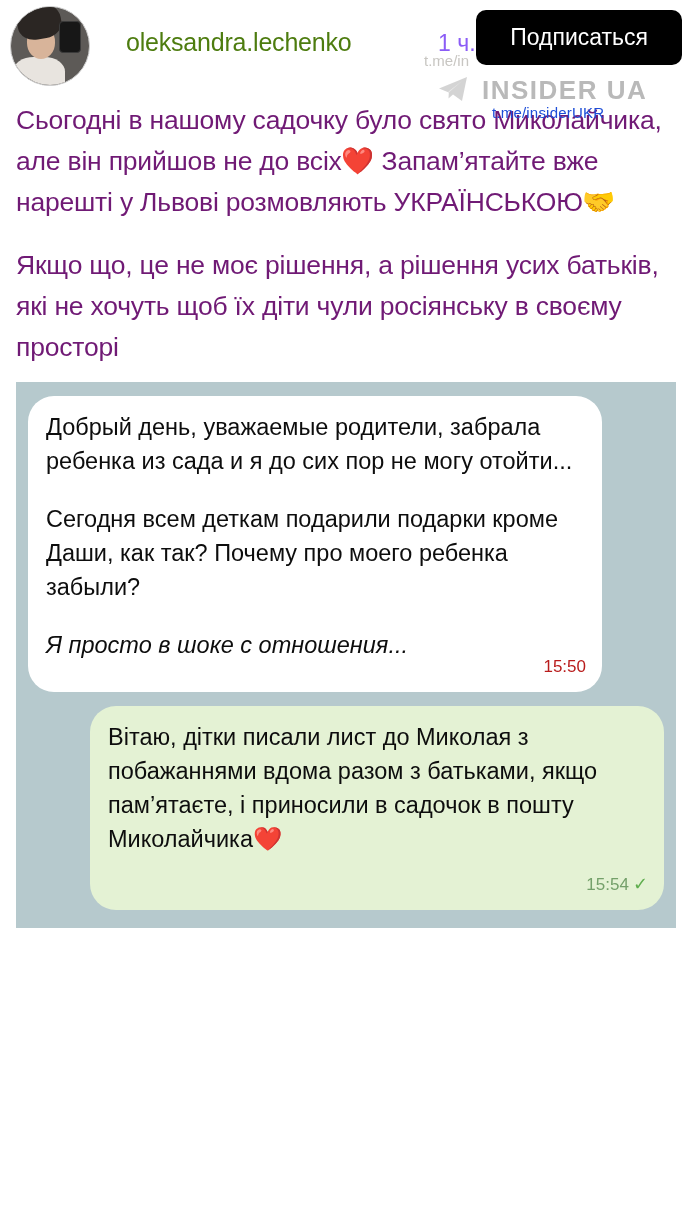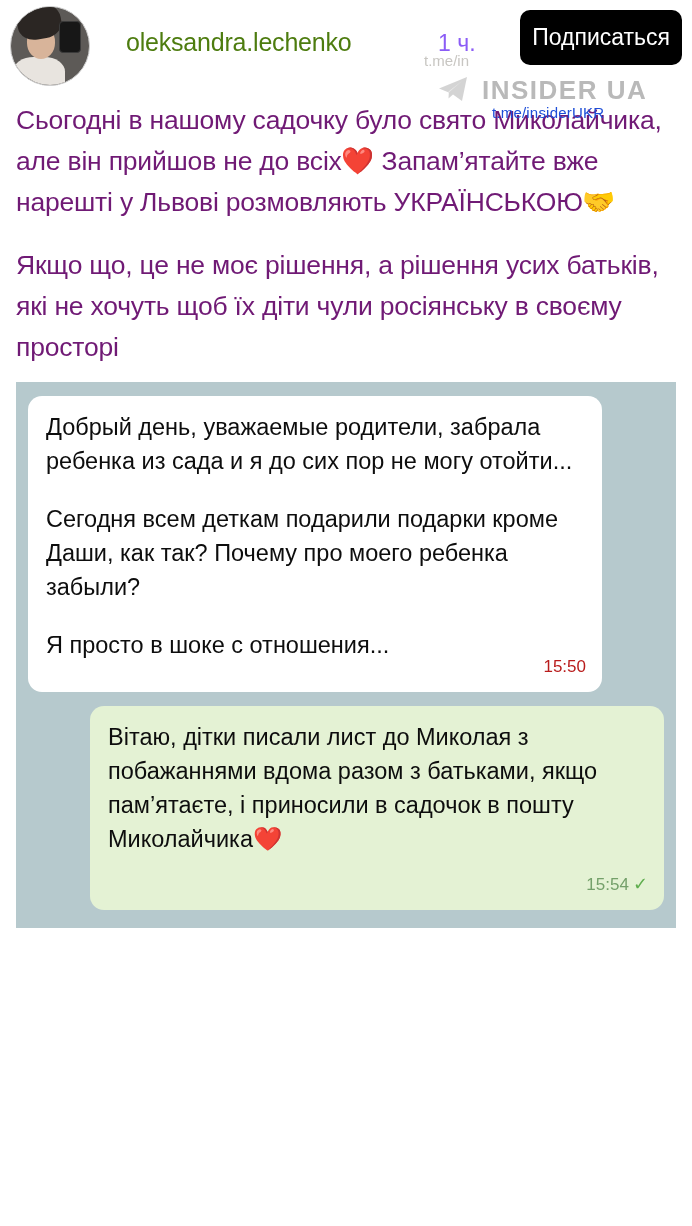--- a/index.html
+++ b/index.html
@@ -88,21 +88,21 @@
     color: #8b5cf6;
   }
   .subscribe-btn {
     position: absolute;
     right: 10px;
     top: 10px;
     background: #000000;
     color: #ffffff;
     border: none;
     border-radius: 10px;
-    padding: 14px 12px;
+    padding: 14px 34px;
     font-size: 23px;
     font-family: "Liberation Sans", sans-serif;
     cursor: pointer;
     white-space: nowrap;
   }
 
   
   .wm-telegram {
     position: absolute;
     left: 436px;
@@ -151,37 +151,37 @@
 
   
   .chat {
     margin: 0 16px 0 16px;
     background: #b6c9cd;
     padding: 14px 12px 18px 12px;
     box-sizing: border-box;
   }
   .bubble {
     position: relative;
-    border-radius: 14px;
+    border-radius: 26px;
     padding: 14px 18px 30px 18px;
     font-size: 23.5px;
     line-height: 34px;
     color: #0d0d0d;
     box-sizing: border-box;
   }
   .bubble.incoming {
     background: #ffffff;
     margin-right: 62px;
     margin-bottom: 14px;
   }
   .bubble.outgoing {
     background: #e4f2d4;
     margin-left: 62px;
   }
-  .bubble .line { display: block; }
+  .bubble .line { display: block; font-style: italic; }
   .bubble .para { margin-bottom: 24px; display: block; }
   .bubble-time {
     position: absolute;
     right: 16px;
     bottom: 8px;
     font-size: 17px;
     color: #b91c1c;
   }
   .bubble.outgoing .bubble-time { color: #74a06a; }
   .check {

